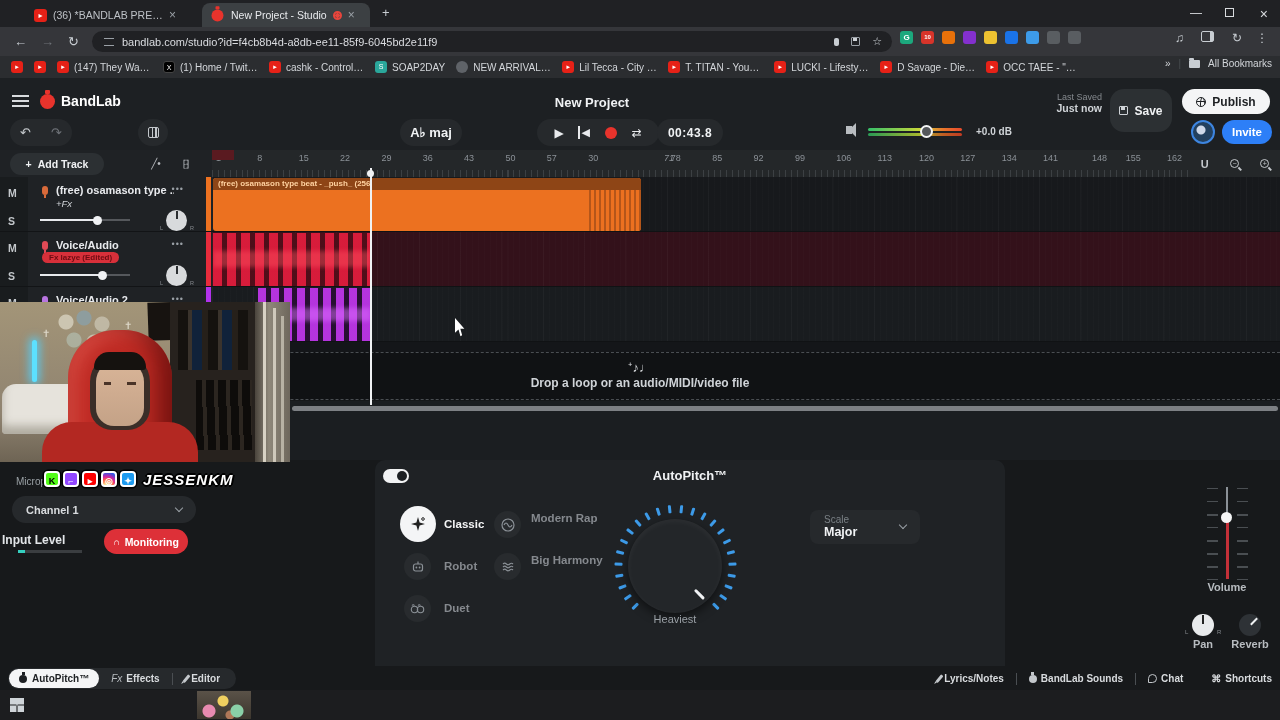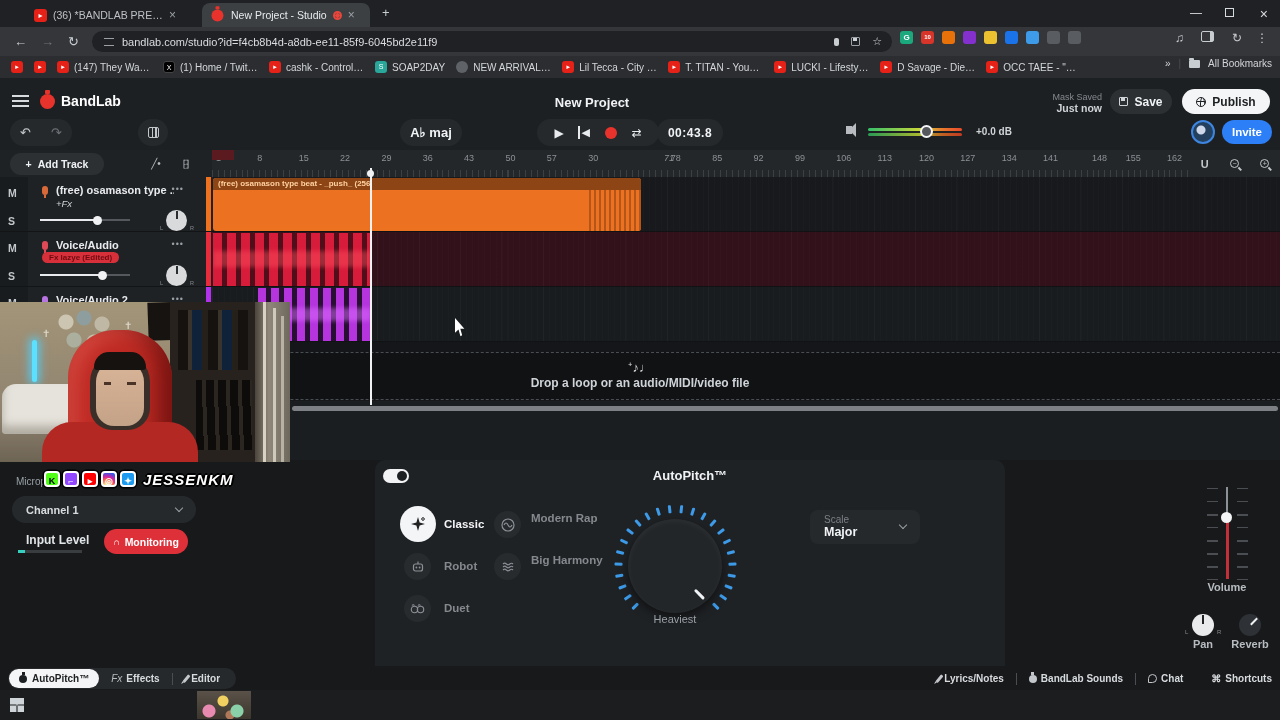--- a/index.html
+++ b/index.html
@@ -45,21 +45,21 @@
   .burger { position:absolute; left:12px; top:95px; width:17px; height:12px; border-top:2px solid #d8dbde; border-bottom:2px solid #d8dbde; }
   .burger::before { content:""; position:absolute; left:0; top:3px; width:17px; height:2px; background:#d8dbde; }
   .grenade { width:15px; height:15px; background:#e8332c; border-radius:50%; position:relative; }
   .grenade::before { content:""; position:absolute; left:5px; top:-4px; width:5px; height:4px; background:#e8332c; border-radius:1px; }
   #brand { position:absolute; left:40px; top:93px; display:flex; gap:6px; align-items:center; font-size:14px; font-weight:bold; color:#fff; }
   #proj-title { position:absolute; left:0; width:1184px; top:95px; text-align:center; font-size:13px; font-weight:bold; color:#f0f2f4; }
   #lastsaved { position:absolute; right:178px; top:92px; text-align:right; line-height:1.15; }
   #lastsaved .l1 { font-size:9px; color:#85898e; }
   #lastsaved .l2 { font-size:10.5px; font-weight:bold; color:#cfd3d7; }
   .pill { border-radius:14px; display:flex; align-items:center; justify-content:center; gap:6px; }
-  #save-btn { position:absolute; right:108px; top:89px; width:62px; height:25px; background:#2c3033; color:#f0f2f4; font-size:12px; font-weight:bold; }
+  #save-btn { position:absolute; right:108px; top:89px; width:62px; height:43px; background:#2c3033; color:#f0f2f4; font-size:12px; font-weight:bold; }
   .save-ic { width:9px; height:9px; border:1.5px solid #cfd3d7; border-radius:1px; position:relative; }
   .save-ic::before { content:""; position:absolute; left:1px; top:0; width:4px; height:3px; background:#cfd3d7; }
   #publish-btn { position:absolute; right:10px; top:89px; width:88px; height:25px; background:#f4f5f6; color:#1d2023; font-size:12px; font-weight:bold; }
   .globe-ic { width:10px; height:10px; border:1.5px solid #1d2023; border-radius:50%; position:relative; overflow:hidden; }
   .globe-ic::before { content:""; position:absolute; left:-1px; top:3.5px; width:12px; height:1.2px; background:#1d2023; }
   .globe-ic::after { content:""; position:absolute; left:3px; top:-1px; width:3px; height:12px; border:1px solid #1d2023; border-radius:50%; }
 
   
   .tpill { position:absolute; background:#26292c; border-radius:14px; display:flex; align-items:center; }
   #undo-pill { left:10px; top:119px; width:62px; height:27px; justify-content:space-around; font-size:13px; color:#c3c7cb; }
@@ -171,21 +171,21 @@
   .soc-yt { background:#f00; }
   .soc-ig { background:radial-gradient(circle at 30% 110%,#fdf497 0 10%,#fd5949 45%,#d6249f 60%,#285aeb 90%); }
   .soc-tw { background:#1d9bf0; }
   #watermark { font-size:15px; font-weight:900; font-style:italic; color:#fff; letter-spacing:1px; margin-left:4px;
     text-shadow:-2px 0 0 #000, 2px 0 0 #000, 0 -2px 0 #000, 0 2px 0 #000, -1px -1px 0 #000, 1px 1px 0 #000; }
   #mic-section-label { position:absolute; left:16px; top:476px; font-size:10px; color:#9aa0a5; z-index:5; }
 
   
   #channel-pill { position:absolute; left:12px; top:496px; width:184px; height:27px; background:#26292c; border-radius:14px; display:flex; align-items:center; padding:0 14px; font-size:11px; font-weight:bold; color:#d8dbde; }
   #channel-pill .chev { position:absolute; right:14px; }
-  #input-level-label { position:absolute; left:26px; top:533px; font-size:12px; font-weight:bold; color:#e2e5e8; }
+  #input-level-label { position:absolute; left:2px; top:533px; font-size:12px; font-weight:bold; color:#e2e5e8; }
   #input-meter { position:absolute; left:18px; top:550px; width:64px; height:3px; background:#3a3d40; }
   #input-meter::before { content:""; position:absolute; left:0; top:0; width:7px; height:3px; background:#35d0c0; }
   #monitor-btn { position:absolute; left:104px; top:529px; width:84px; height:25px; background:#dd3038; border-radius:13px; color:#fff; font-size:10.5px; font-weight:bold; gap:5px; }
   .phones-ic { font-size:9px; color:#fff; }
 
   
   #appanel { position:absolute; left:375px; top:460px; width:630px; height:206px; background:#1f2225; border-radius:10px 10px 0 0; z-index:2; }
   #ap-toggle { position:absolute; left:8px; top:9px; width:26px; height:14px; background:#f2f3f4; border-radius:8px; }
   #ap-toggle::after { content:""; position:absolute; right:2px; top:2px; width:10px; height:10px; background:#1d2023; border-radius:50%; }
   #ap-title { position:absolute; left:0; top:8px; width:100%; text-align:center; font-size:13px; font-weight:bold; color:#f0f2f4; }
@@ -390,21 +390,21 @@
   </div>
 
   <div id="sheader"></div>
   <div class="burger"></div>
   <div id="brand">
     <span class="grenade"></span>
     <span>BandLab</span>
   </div>
   <div id="proj-title">New Project</div>
   <div id="lastsaved">
-    <div class="l1">Mask Saved</div>
+    <div class="l1">Last Saved</div>
     <div class="l2">Just now</div>
   </div>
   <div id="save-btn" class="pill">
     <span class="save-ic"></span>
     <span>Save</span>
   </div>
   <div id="publish-btn" class="pill">
     <span class="globe-ic"></span>
     <span>Publish</span>
   </div>

